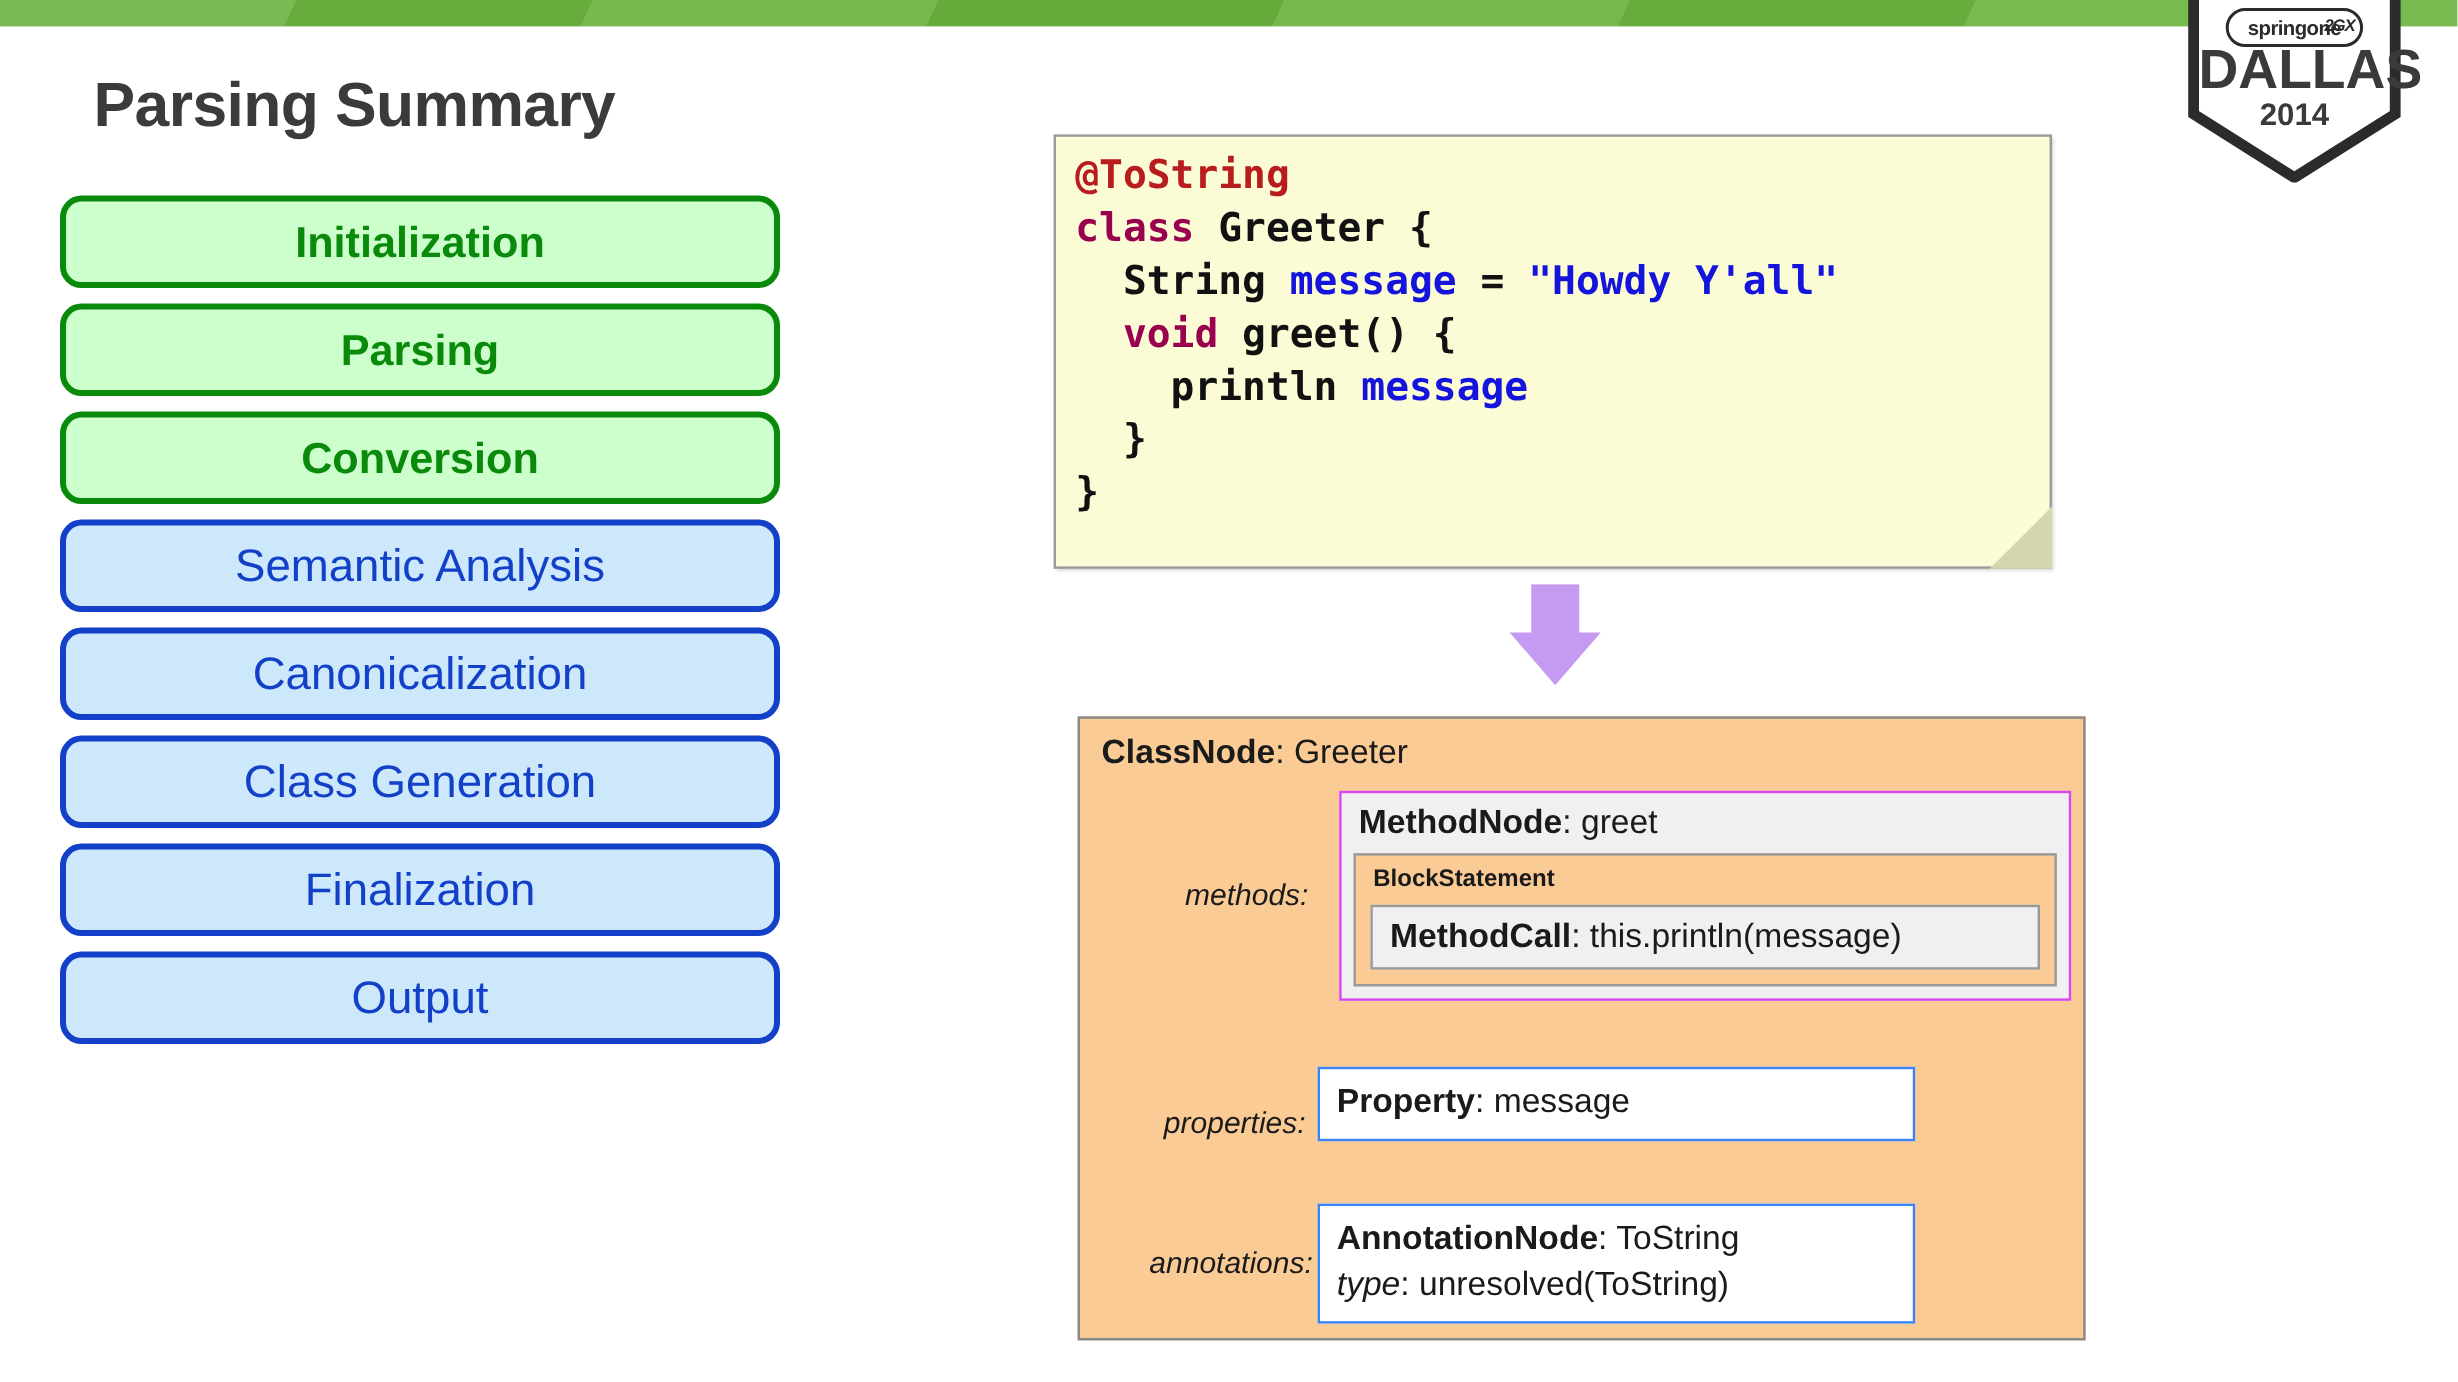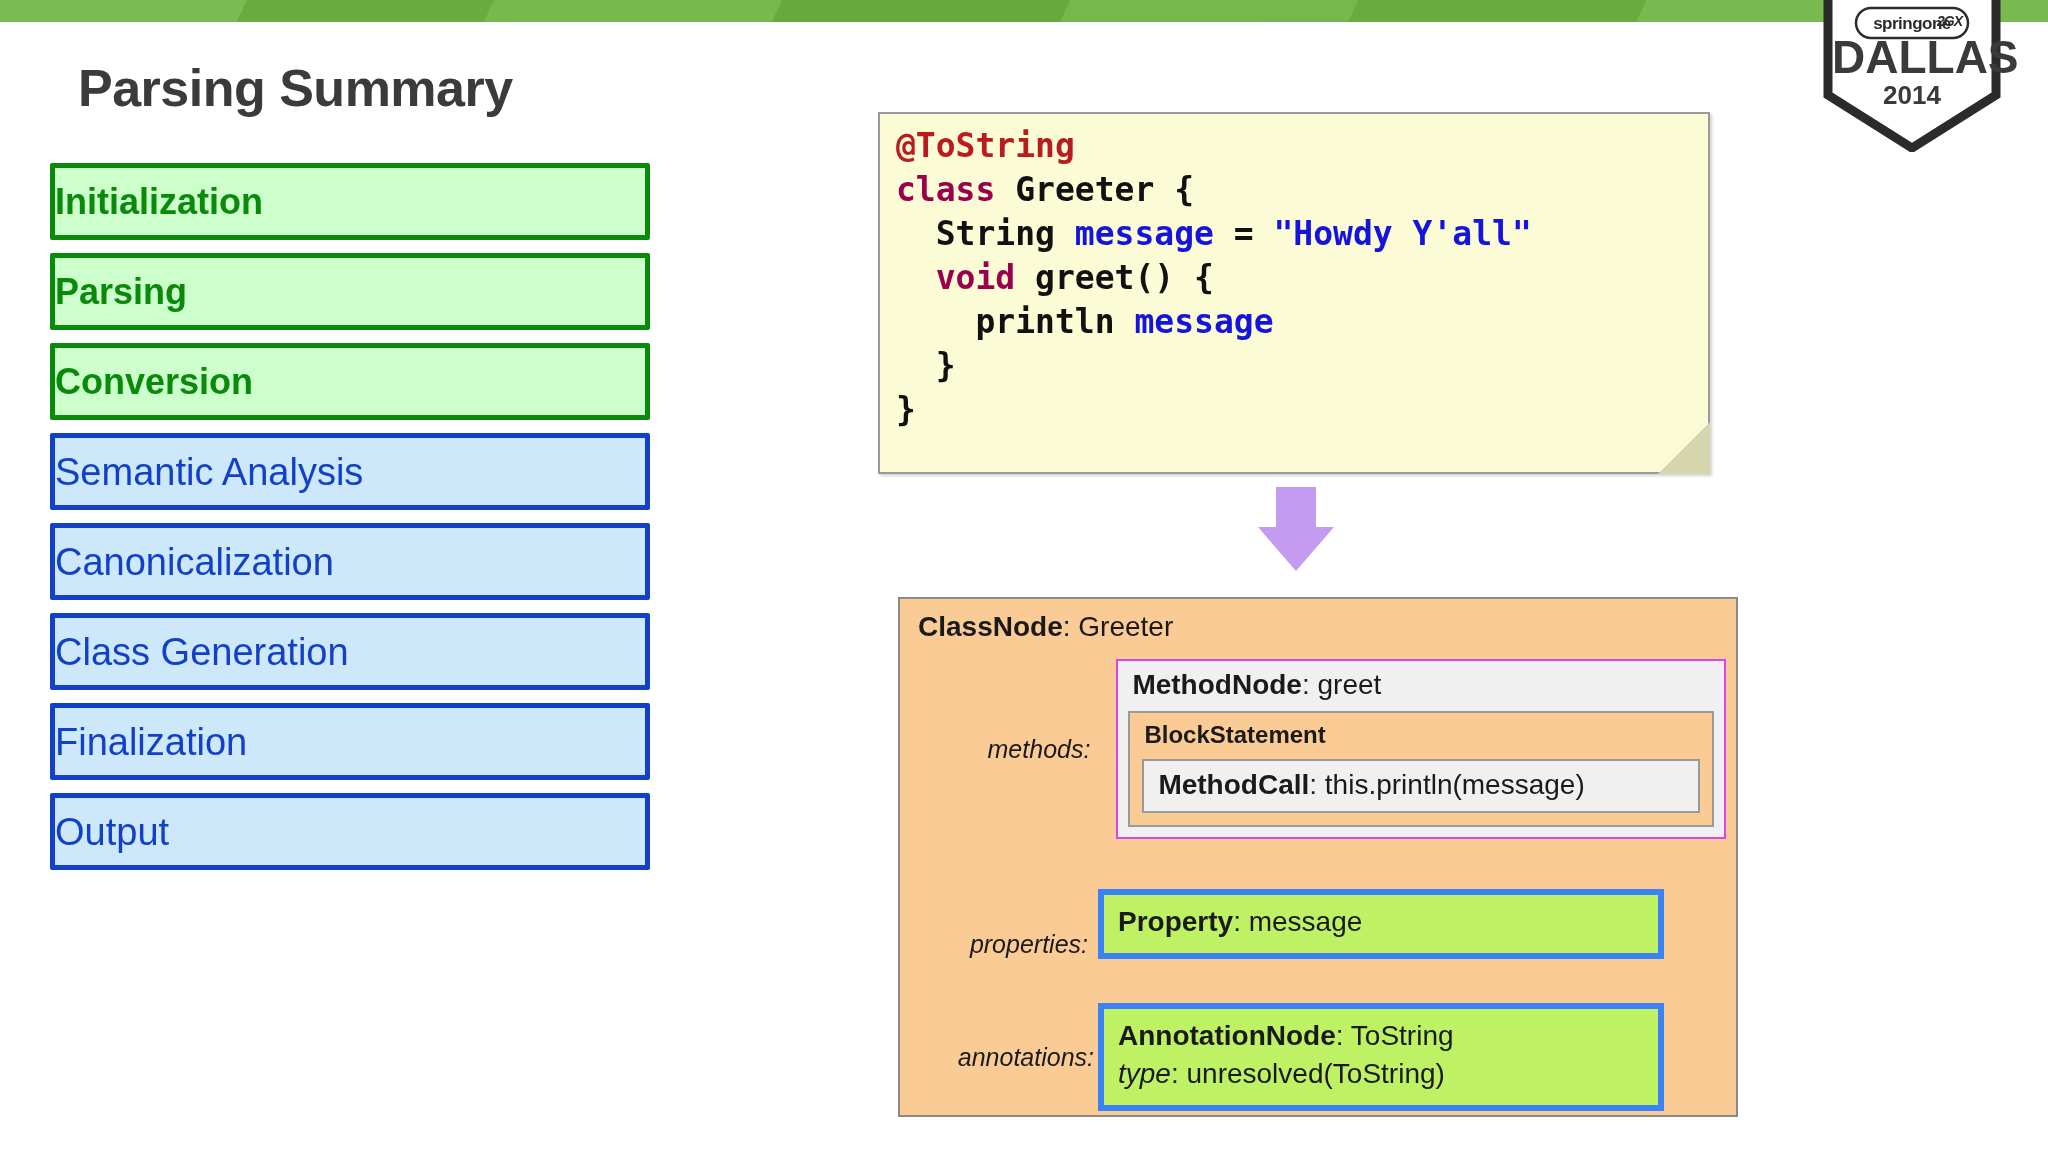--- a/index.html
+++ b/index.html
@@ -105,25 +105,25 @@
   .phase-list {
     position: absolute;
     left: 50px;
     top: 163px;
     width: 600px;
   }
   .phase-box {
     position: relative;
     height: 77px;
     margin-bottom: 13px;
-    border-radius: 2px;
+    border-radius: 18px;
     box-sizing: border-box;
     display: flex;
     align-items: center;
-    justify-content: flex-start;
+    justify-content: center;
   }
   .phase-box.done {
     background: #ccffcc;
     border: 5px solid #0a8a0a;
   }
   .phase-box.done .phase-label {
     color: #0a8a0a;
     font-weight: bold;
     font-size: 36px;
   }
@@ -256,21 +256,21 @@
   }
   .methodnode-title b { font-weight: bold; }
   .blockstatement-box {
     margin: 0 10px;
     background: #fbcb96;
     border: 2px solid #9a9a9a;
     box-sizing: border-box;
     padding: 8px 0 12px 0;
   }
   .blockstatement-title {
-    font-size: 24px;
+    font-size: 20px;
     font-weight: bold;
     color: #1a1a1a;
     padding: 0 0 10px 14px;
     white-space: nowrap;
   }
   .methodcall-box {
     margin: 0 12px;
     background: #f0f0f0;
     border: 2px solid #9a9a9a;
     box-sizing: border-box;
@@ -280,23 +280,23 @@
     font-size: 28px;
     color: #1a1a1a;
     white-space: nowrap;
   }
   .methodcall-text b { font-weight: bold; }
 
   
   .row-properties { left: 8px; top: 290px; width: 812px; align-items: flex-end; }
   .row-properties .ast-key { width: 180px; padding-right: 10px; }
   .leaf-box {
-    width: 566px;
-    background: #bef264;
-    border: 6px solid #3b82f6;
+    width: 498px;
+    background: #ffffff;
+    border: 2px solid #3b82f6;
     box-sizing: border-box;
     padding: 8px 14px 12px 14px;
   }
   .leaf-line1 {
     font-size: 28px;
     color: #1a1a1a;
     white-space: nowrap;
     line-height: 38px;
   }
   .leaf-line1 b { font-weight: bold; }

